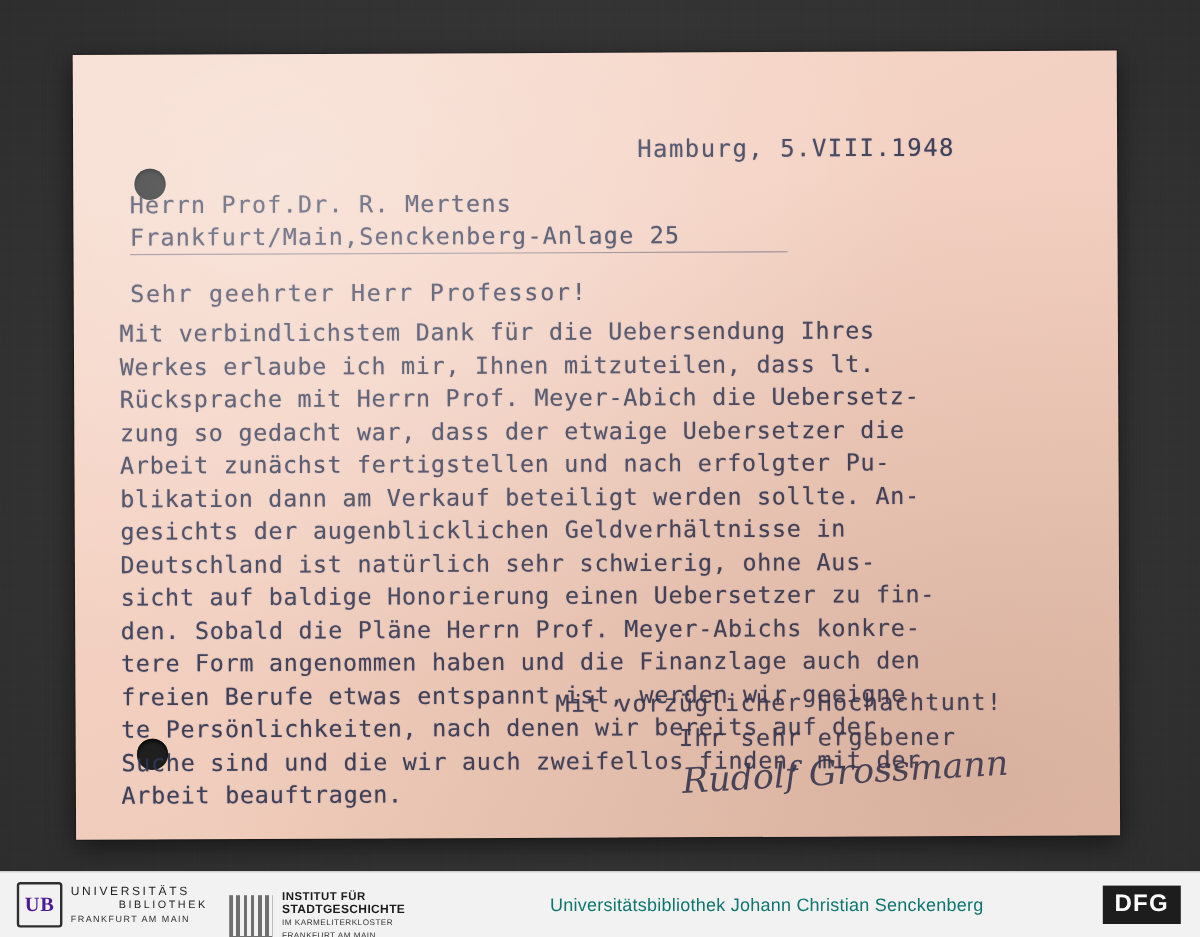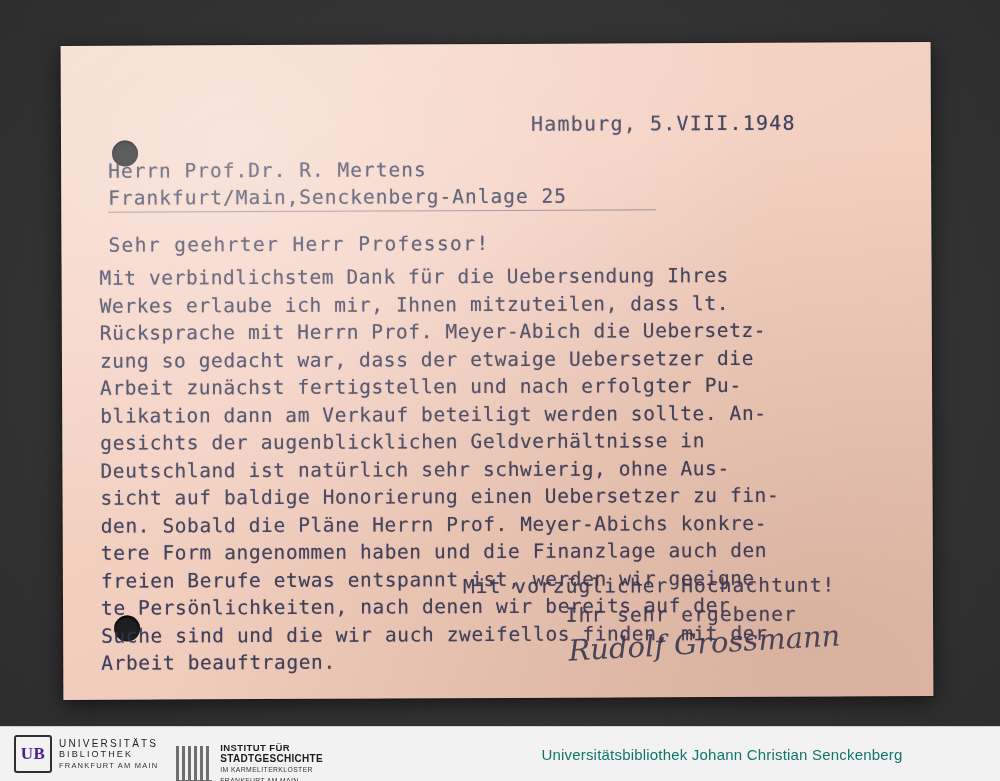--- a/index.html
+++ b/index.html
@@ -164,21 +164,21 @@
     color: #4c1d95;
     letter-spacing: .5px;
   }
   .ub-text {
     line-height: 11px;
     font-size: 9px;
     color: #1e1e1e;
     letter-spacing: 1.6px;
   }
   .ub-text .l1 { font-size: 10px; letter-spacing: 2.2px; }
-  .ub-text .l2 { letter-spacing: 2.1px; }
+  .ub-text .l2 { letter-spacing: 2.1px; margin-left: 40px; }
   .ub-text .l3 { font-size: 7.5px; letter-spacing: 1.2px; color: #333; }
 
   .isg-logo { display: flex; align-items: center; gap: 8px; margin-top: 20px; }
   .isg-mark {
     width: 36px;
     height: 34px;
     background:
       repeating-linear-gradient(90deg, #6f6f6f 0 3px, #f2f2f2 3px 6px);
     border-bottom: 3px solid #6f6f6f;
   }
@@ -261,14 +261,17 @@
         <div class="isg-mark"></div>
         <div class="isg-text">
           <div class="t1">INSTITUT FÜR</div>
           <div class="t2">STADTGESCHICHTE</div>
           <div class="t3">IM KARMELITERKLOSTER</div>
           <div class="t4">FRANKFURT AM MAIN</div>
         </div>
       </div>
     </div>
     <div id="footer-center">Universitätsbibliothek Johann Christian Senckenberg</div>
+    <div id="footer-right">
+      <span class="dfg">DFG</span>
+    </div>
   </div>
 </div>
 
 </body></html>

